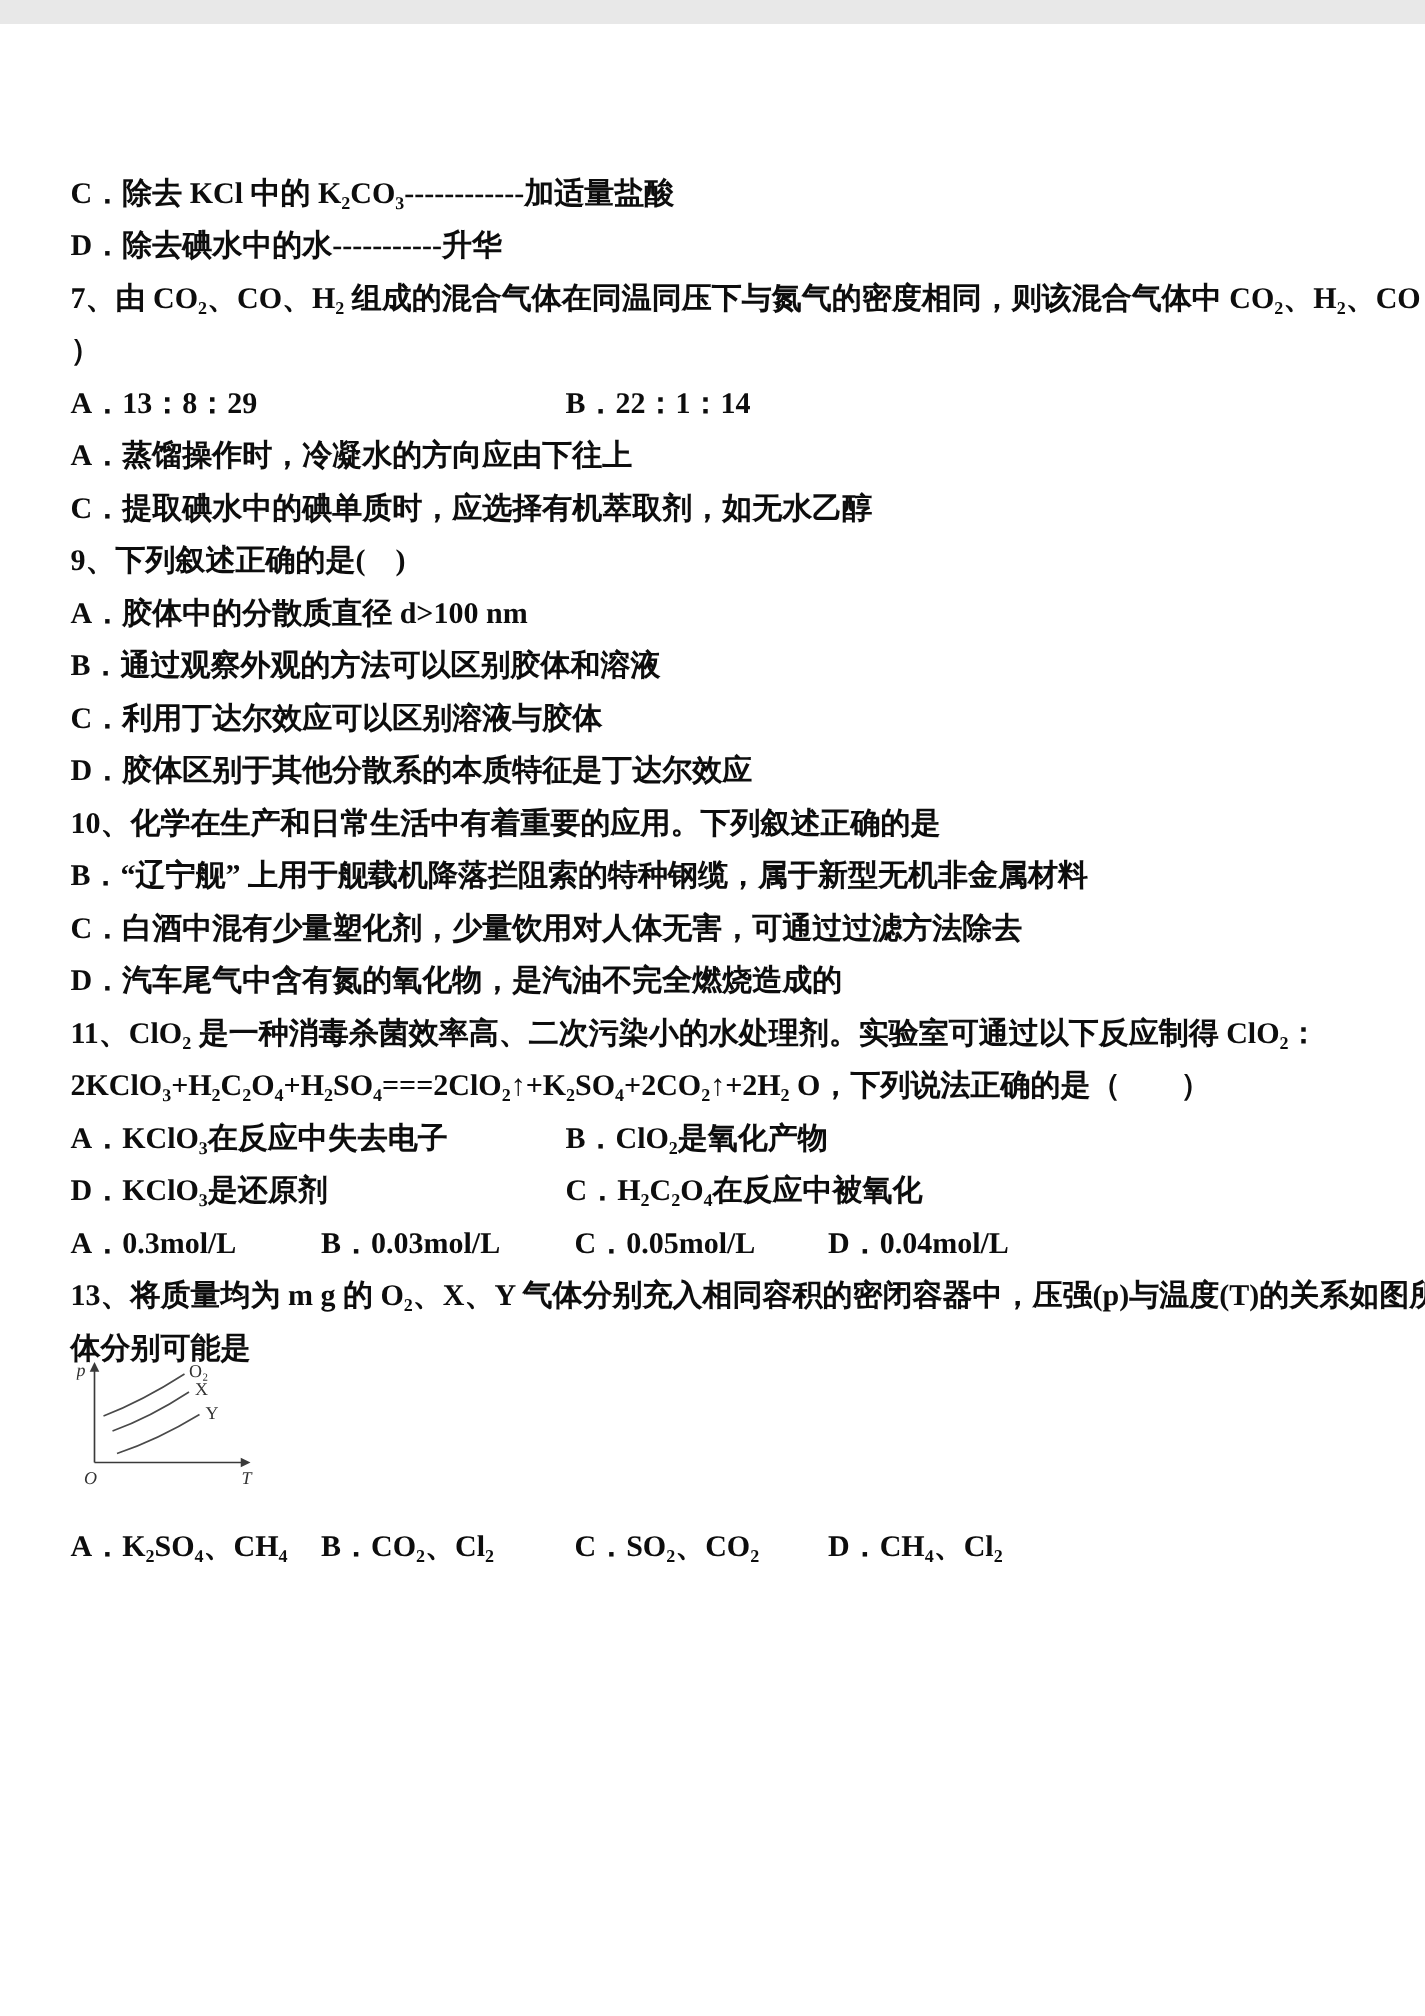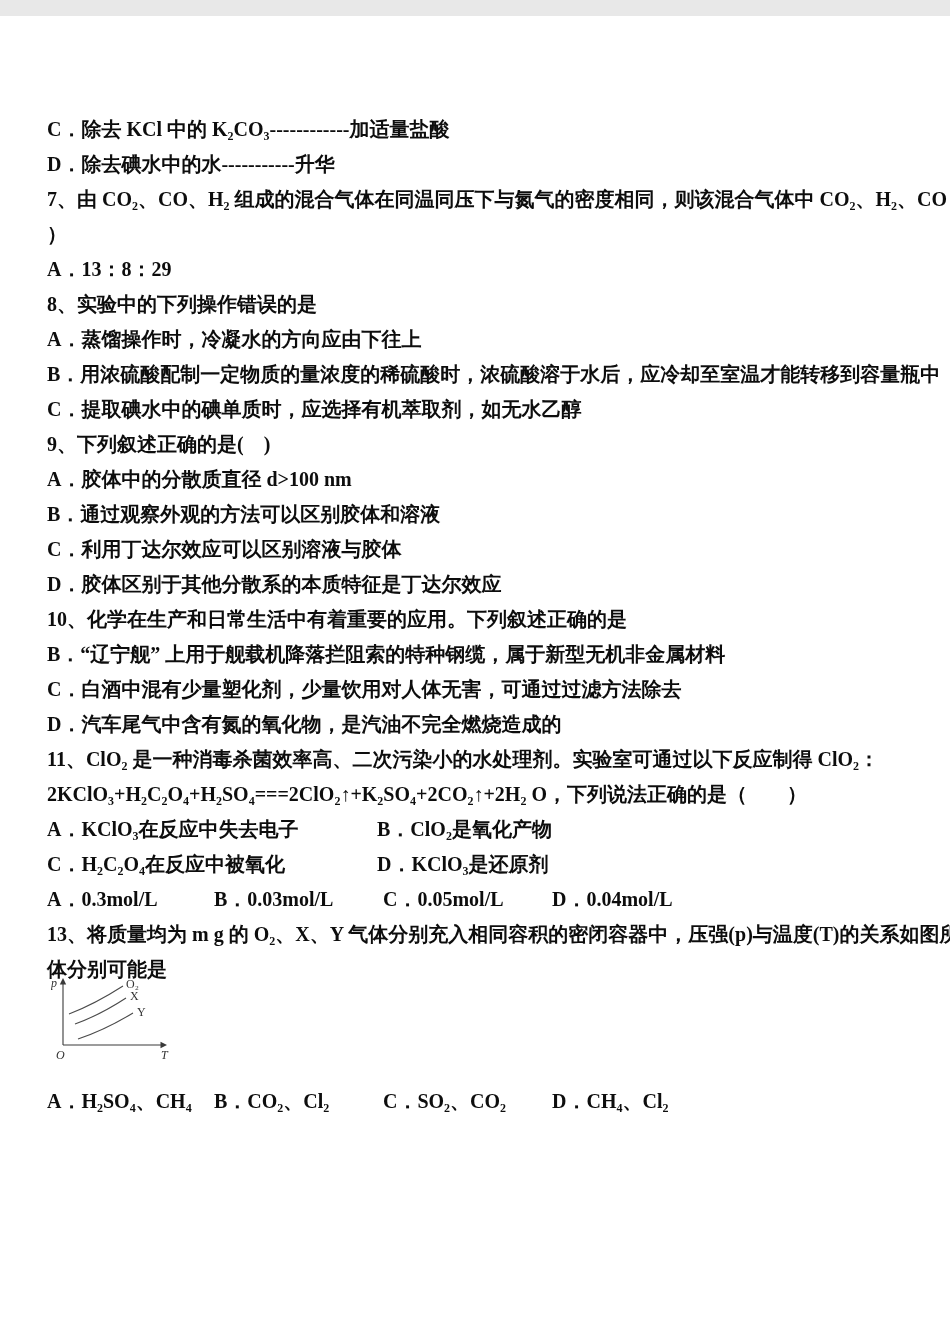--- a/index.html
+++ b/index.html
@@ -55,47 +55,46 @@
 <div class="page">
   <div class="doc">
 
     <div class="line">C．除去 KCl 中的 K₂CO₃------------加适量盐酸</div>
     <div class="line">D．除去碘水中的水-----------升华</div>
 
     <div class="line">7、由 CO₂、CO、H₂ 组成的混合气体在同温同压下与氮气的密度相同，则该混合气体中 CO₂、H₂、CO 的体积比可为（</div>
     <div class="line">）</div>
     <div class="line cols2">
       <span>A．13：8：29</span>
+      <span>B．22：1：14</span>
     </div>
 
-    <div class="line">8、实验中的下列操作错误的是</div>
     <div class="line">A．蒸馏操作时，冷凝水的方向应由下往上</div>
-    <div class="line">B．用浓硫酸配制一定物质的量浓度的稀硫酸时，浓硫酸溶于水后，应冷却至室温才能转移到容量瓶中</div>
     <div class="line">C．提取碘水中的碘单质时，应选择有机萃取剂，如无水乙醇</div>
 
     <div class="line">9、下列叙述正确的是(　)</div>
     <div class="line">A．胶体中的分散质直径 d&gt;100 nm</div>
     <div class="line">B．通过观察外观的方法可以区别胶体和溶液</div>
     <div class="line">C．利用丁达尔效应可以区别溶液与胶体</div>
     <div class="line">D．胶体区别于其他分散系的本质特征是丁达尔效应</div>
 
     <div class="line">10、化学在生产和日常生活中有着重要的应用。下列叙述正确的是</div>
     <div class="line">B．“辽宁舰” 上用于舰载机降落拦阻索的特种钢缆，属于新型无机非金属材料</div>
     <div class="line">C．白酒中混有少量塑化剂，少量饮用对人体无害，可通过过滤方法除去</div>
     <div class="line">D．汽车尾气中含有氮的氧化物，是汽油不完全燃烧造成的</div>
 
     <div class="line">11、ClO₂ 是一种消毒杀菌效率高、二次污染小的水处理剂。实验室可通过以下反应制得 ClO₂：</div>
     <div class="line">2KClO₃+H₂C₂O₄+H₂SO₄===2ClO₂↑+K₂SO₄+2CO₂↑+2H₂ O，下列说法正确的是（　　）</div>
     <div class="line cols2">
       <span>A．KClO₃在反应中失去电子</span>
       <span>B．ClO₂是氧化产物</span>
     </div>
     <div class="line cols2">
+      <span>D．KClO₃是还原剂</span>
       <span>C．H₂C₂O₄在反应中被氧化</span>
-      <span>D．KClO₃是还原剂</span>
     </div>
 
     <div class="line cols4">
       <span>A．0.3mol/L</span>
       <span>B．0.03mol/L</span>
       <span>C．0.05mol/L</span>
       <span>D．0.04mol/L</span>
     </div>
 
     <div class="line">13、将质量均为 m g 的 O₂、X、Y 气体分别充入相同容积的密闭容器中，压强(p)与温度(T)的关系如图所示，则 X、Y 气</div>
@@ -116,20 +115,20 @@
         <text class="axlabel italic" x="0" y="12">p</text>
         <text class="axlabel italic" x="5" y="84">O</text>
         <text class="axlabel italic" x="110" y="84">T</text>
         <text class="axlabel" x="75" y="13">O₂</text>
         <text class="axlabel" x="79" y="25">X</text>
         <text class="axlabel" x="86" y="41">Y</text>
       </svg>
     </div>
 
     <div class="line cols4">
-      <span>A．H₂SO₄、CH₄</span>
+      <span>A．K₂SO₄、CH₄</span>
       <span>B．CO₂、Cl₂</span>
       <span>C．SO₂、CO₂</span>
       <span>D．CH₄、Cl₂</span>
     </div>
 
   </div>
 </div>
 
 </body></html>

